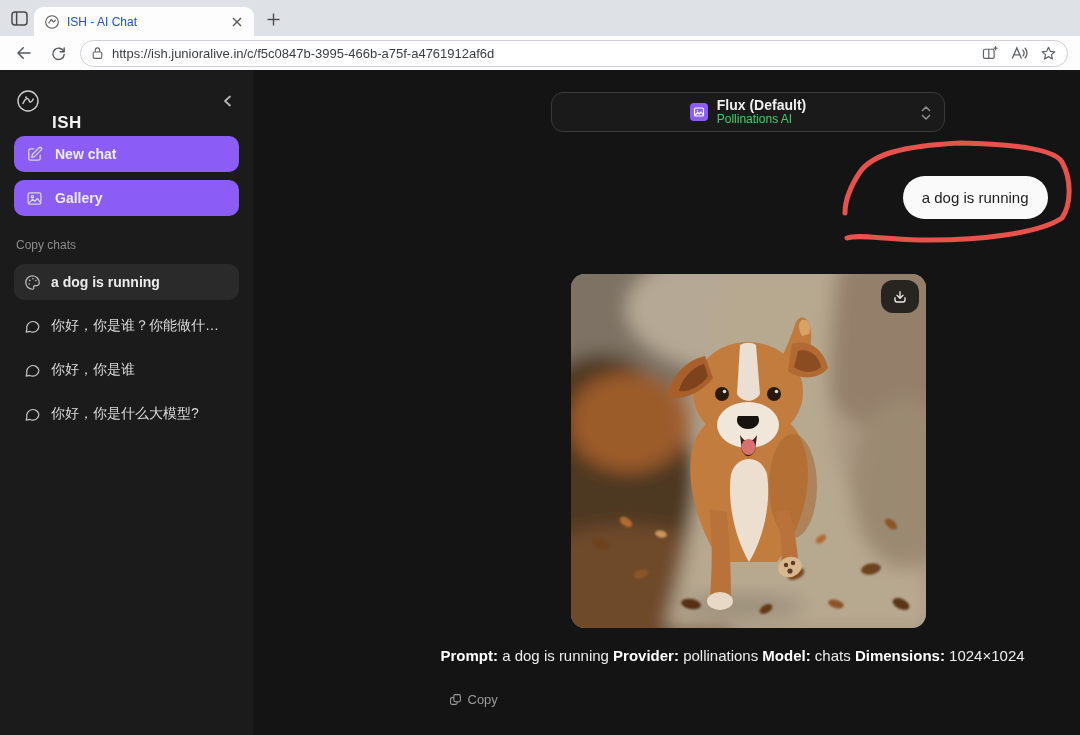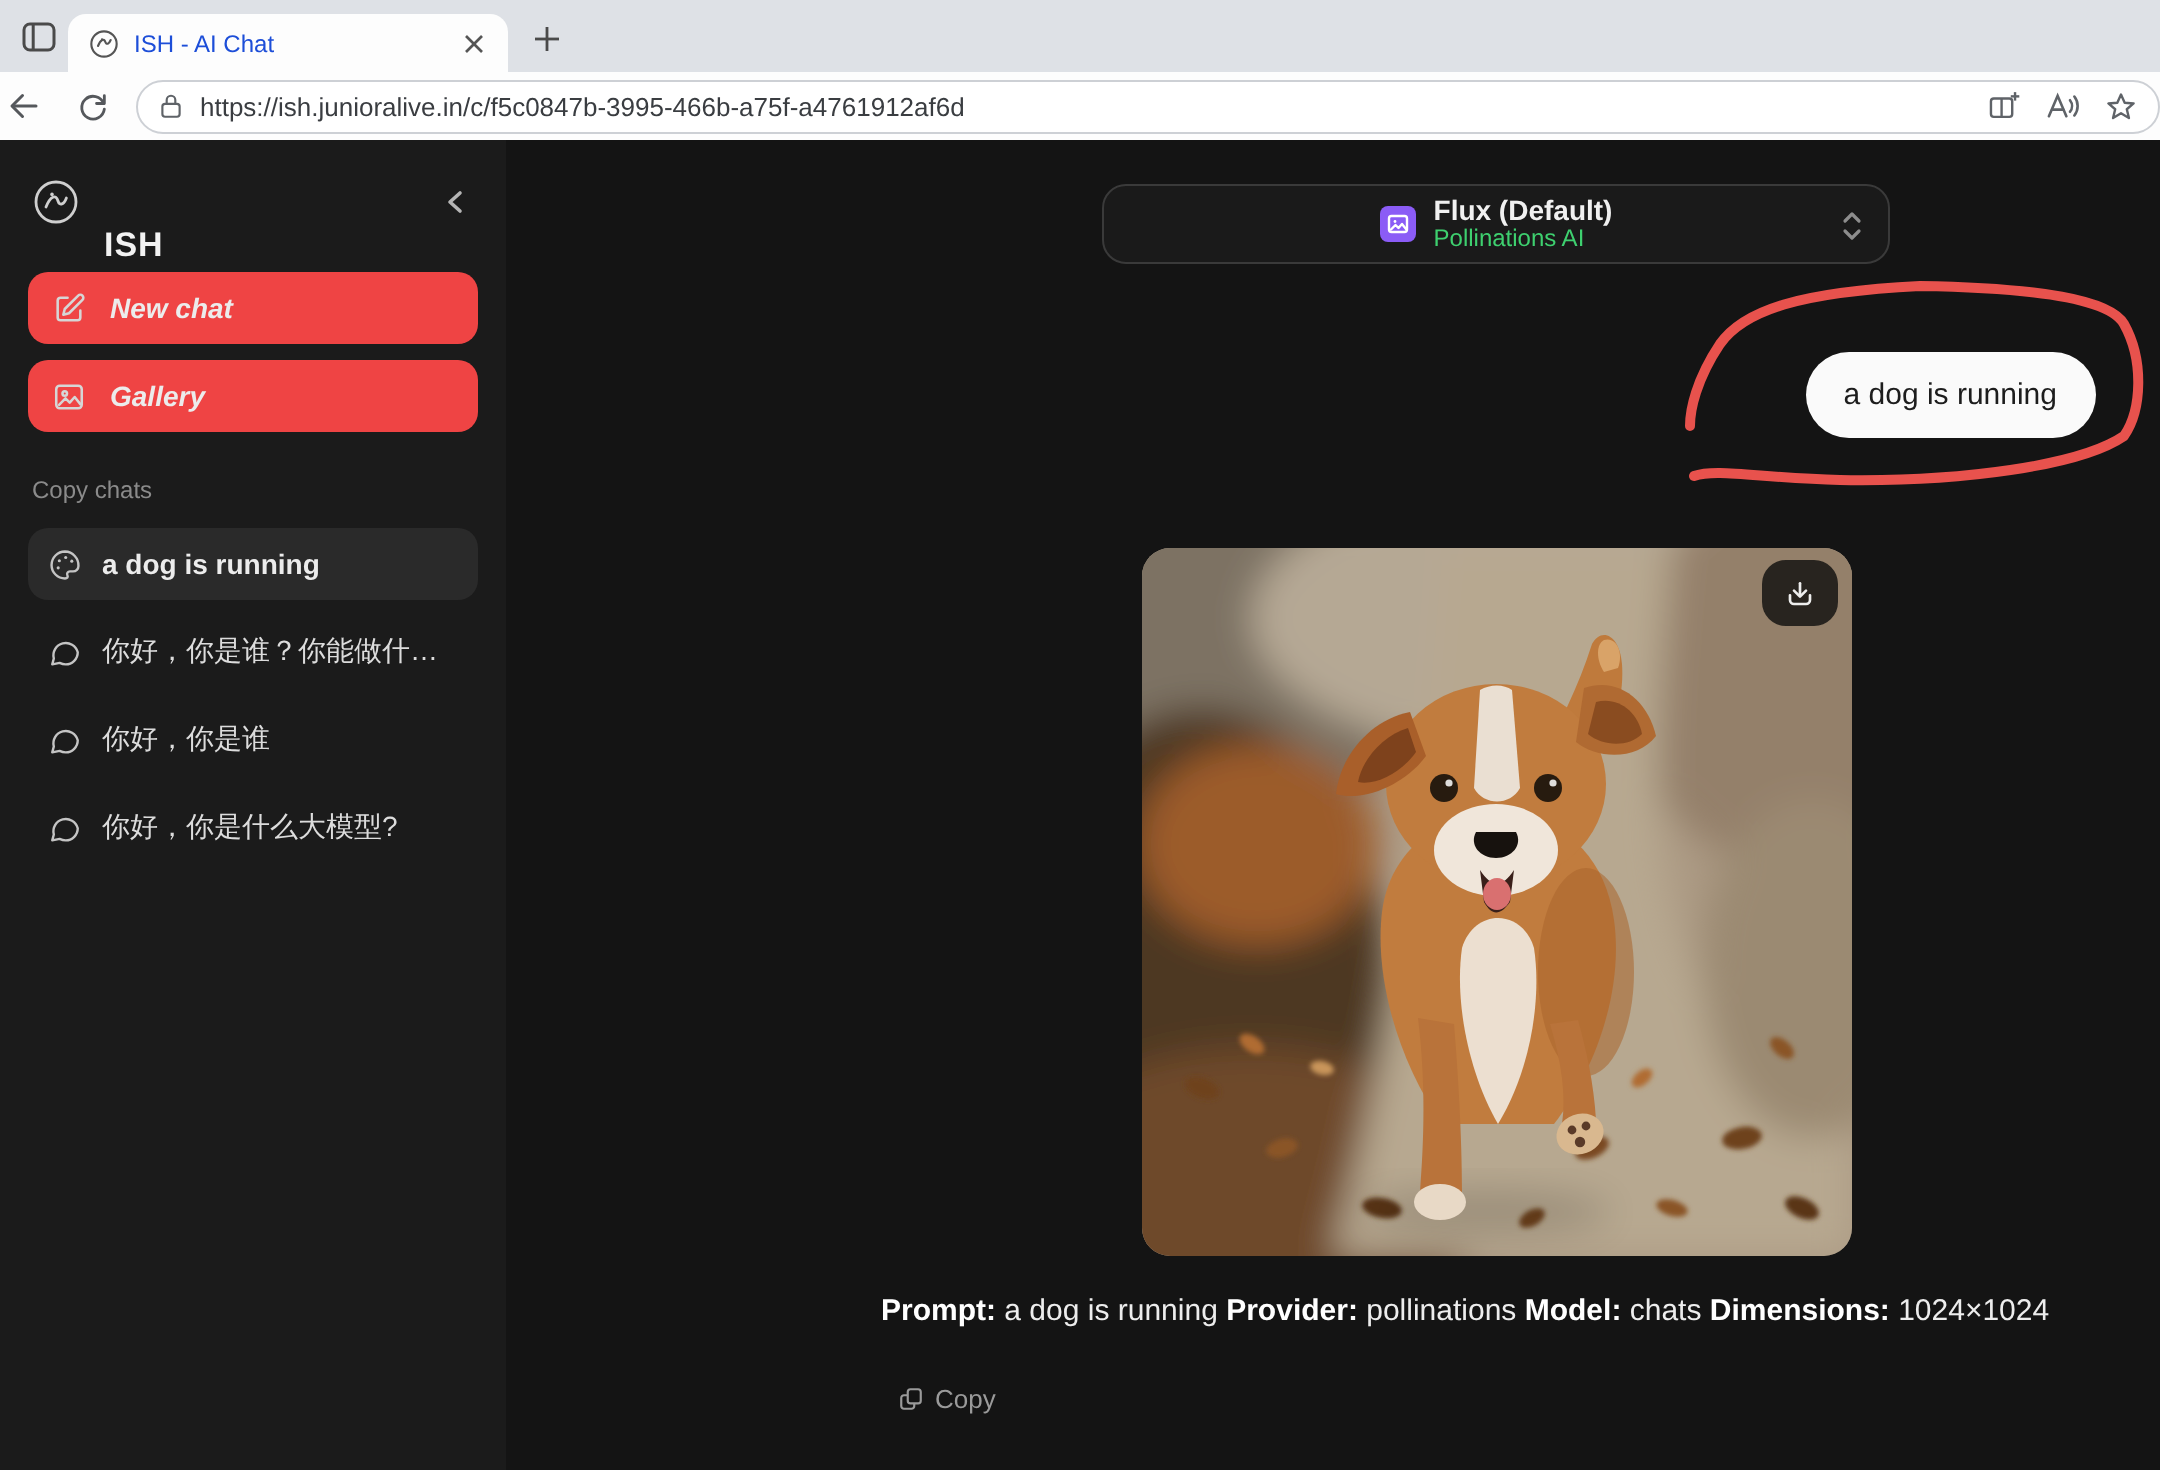--- a/index.html
+++ b/index.html
@@ -6,34 +6,34 @@
   *{box-sizing:border-box;}
   .window{width:1080px;height:735px;position:relative;font-family:"Liberation Sans",sans-serif;overflow:hidden;background:#141414;}
   
   .chrome{position:absolute;top:0;left:0;right:0;height:70px;background:#dee1e6;}
   .tabstrip{height:36px;display:flex;align-items:flex-end;padding-left:6px;}
   .tab-actions{width:26px;height:26px;margin:0 2px 5px 0;display:flex;align-items:center;justify-content:center;border-radius:6px;}
   .tab{width:220px;height:29px;background:#fdfdfd;border-radius:9px 9px 0 0;display:flex;align-items:center;padding:0 8px 0 10px;gap:7px;}
   .tab-title{font-size:12px;color:#1d4ed8;flex:1;white-space:nowrap;overflow:hidden;}
   .tab-close{width:18px;height:18px;display:flex;align-items:center;justify-content:center;border-radius:4px;color:#555;}
   .newtab{width:26px;height:26px;margin:0 0 4px 6px;display:flex;align-items:center;justify-content:center;color:#4a4a4a;border-radius:6px;}
-  .toolbar{height:34px;background:#fdfdfd;display:flex;align-items:center;padding:0 0;gap:10px;}
+  .toolbar{height:34px;background:#fdfdfd;display:flex;align-items:center;padding:0 12px;gap:10px;}
   .navbtn{width:24px;height:24px;display:flex;align-items:center;justify-content:center;color:#55585c;flex:0 0 auto;}
   .addressbar{flex:1;height:27px;border:1px solid #cdd0d5;border-radius:14px;background:#fff;display:flex;align-items:center;padding:0 10px;gap:8px;}
   .url{font-size:13px;color:#3a3d41;flex:1;white-space:nowrap;overflow:hidden;}
   .abar-icons{display:flex;align-items:center;gap:12px;color:#5f6368;}
   
   .page{position:absolute;top:70px;left:0;right:0;bottom:0;display:flex;background:#141414;}
   
   .sidebar{width:253px;flex:0 0 253px;background:#1b1b1b;padding:14px;display:flex;flex-direction:column;}
   .sb-header{display:flex;align-items:center;gap:12px;height:30px;margin:2px 2px 20px 2px;}
   .sb-logo{width:24px;height:24px;color:#cfcfcf;}
   .sb-title{font-size:17px;font-weight:700;color:#f2f2f2;flex:1;letter-spacing:.5px;margin-top:44px;}
   .sb-collapse{color:#b5b5b5;width:20px;height:20px;display:flex;align-items:center;justify-content:center;}
-  .sb-btn{height:36px;border-radius:10px;background:#ef4444;display:flex;align-items:center;gap:12px;padding:0 12px;margin-bottom:8px;color:#ececec;font-size:14px;font-weight:600;font-style:italic;}
+  .sb-btn{height:36px;border-radius:10px;background:#8b5cf6;display:flex;align-items:center;gap:12px;padding:0 12px;margin-bottom:8px;color:#ececec;font-size:14px;font-weight:600;}
   .sb-btn .ic{width:17px;height:17px;color:#d6d6d6;display:flex;}
   .sb-section{font-size:12px;color:#8b8b8b;margin:14px 2px 12px 2px;}
   .chat-item{height:36px;border-radius:10px;display:flex;align-items:center;gap:10px;padding:0 10px;margin-bottom:8px;color:#dcdcdc;font-size:14px;}
   .chat-item.active{background:#2a2a2a;font-weight:600;color:#ececec;}
   .chat-item .ic{width:17px;height:17px;color:#c4c4c4;display:flex;flex:0 0 auto;}
   .chat-label{white-space:nowrap;overflow:hidden;text-overflow:ellipsis;}
   
   .main{flex:1;position:relative;background:#141414;padding-left:163px;overflow:hidden;}
   .chat-col{width:615px;margin:0 auto;display:flex;flex-direction:column;}
   .model-select{align-self:center;width:394px;height:40px;margin-top:22px;background:#1a1a1a;border:1px solid #3a3a3a;border-radius:12px;display:flex;align-items:center;justify-content:center;gap:9px;position:relative;}

